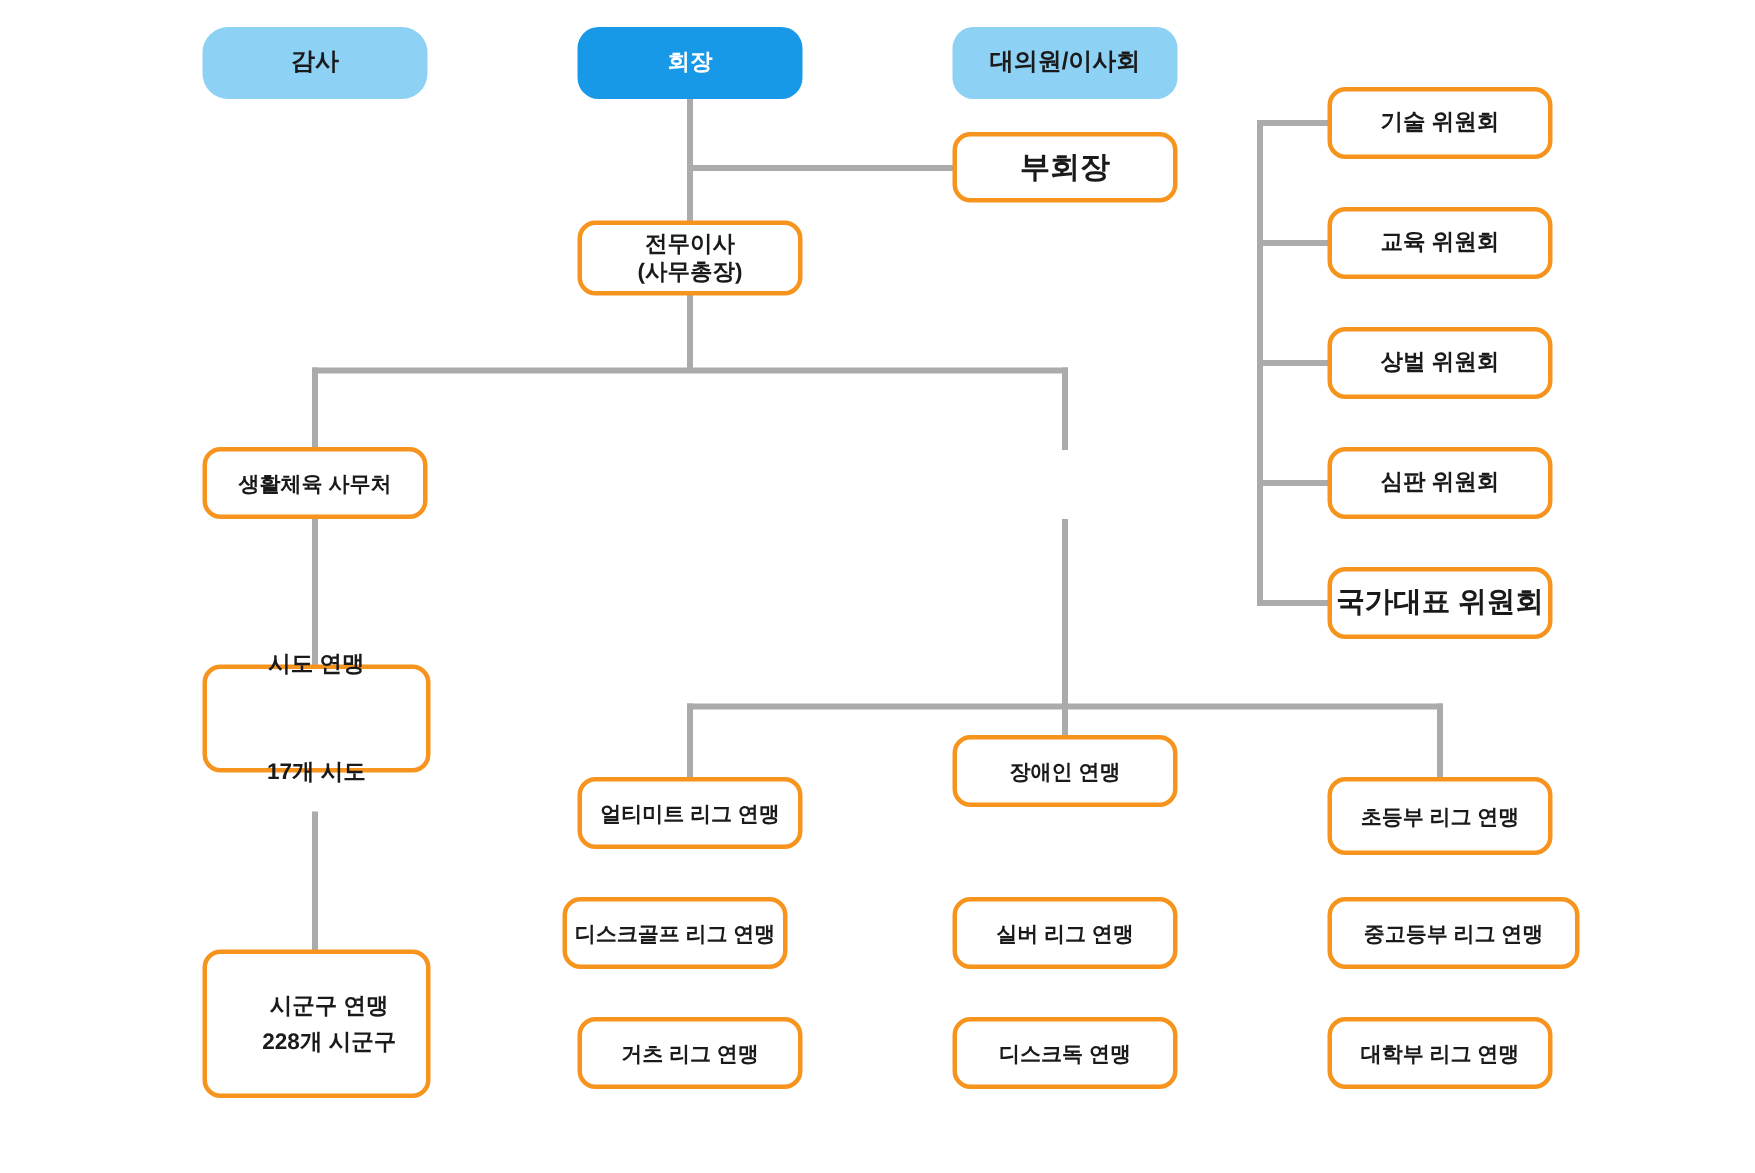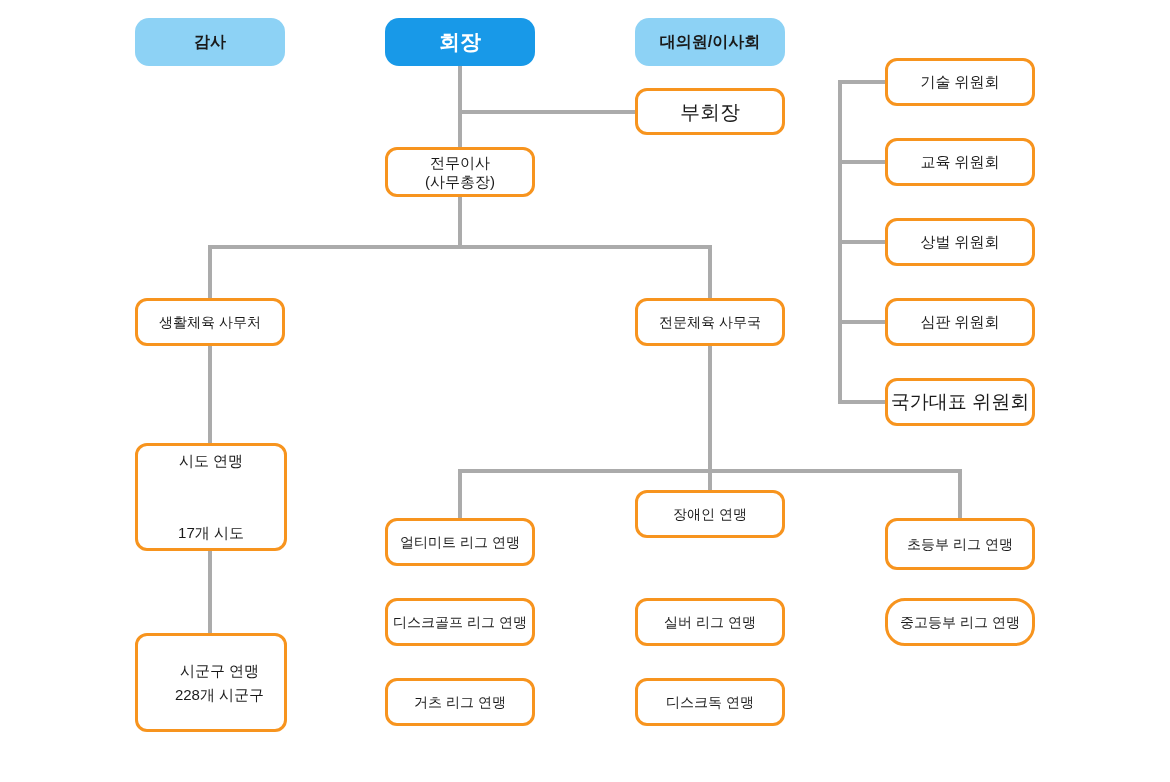--- a/index.html
+++ b/index.html
@@ -45,30 +45,30 @@
     background: var(--light-blue);
     color: var(--text-dark);
     border-radius: 14px;
     font-size: 16px;
     font-weight: bold;
   }
   .box-blue {
     background: var(--primary-blue);
     color: var(--text-white);
     border-radius: 14px;
-    font-size: 21px;
+    font-size: 15px;
     font-weight: bold;
   }
   .box-orange {
     background: var(--box-bg);
     color: var(--text-dark);
     border: 3px solid var(--orange);
     border-radius: 12px;
     font-size: 14px;
-    font-weight: 400;
+    font-weight: 700;
     text-align: right;
   }
   .box-orange.tall {
     font-size: 15px;
     line-height: 1.6;
   }
 </style>
 </head>
 <body>
 
@@ -85,21 +85,21 @@
   <div class="line" style="left:458px; top:469px; width:504px; height:4px;"></div>
   <div class="line" style="left:458px; top:469px; width:4px; height:51px;"></div>
   <div class="line" style="left:958px; top:469px; width:4px; height:51px;"></div>
   <div class="line" style="left:838px; top:80px; width:4px; height:324px;"></div>
   <div class="line" style="left:838px; top:80px; width:49px; height:4px;"></div>
   <div class="line" style="left:838px; top:160px; width:49px; height:4px;"></div>
   <div class="line" style="left:838px; top:240px; width:49px; height:4px;"></div>
   <div class="line" style="left:838px; top:320px; width:49px; height:4px;"></div>
   <div class="line" style="left:838px; top:400px; width:49px; height:4px;"></div>
 
-  <div class="box box-lightblue" style="left:135px; top:18px; width:150px; height:48px;">
+  <div class="box box-lightblue" style="left:135px; top:18px; width:150px; height:48px;border-radius:17px;">
     <span>감사</span>
   </div>
   <div class="box box-blue" style="left:385px; top:18px; width:150px; height:48px;">
     <span>회장</span>
   </div>
   <div class="box box-lightblue" style="left:635px; top:18px; width:150px; height:48px;">
     <span>대의원/이사회</span>
   </div>
 
   <div class="box box-orange" style="left:635px; top:88px; width:150px; height:47px; font-size:20px;">
@@ -123,53 +123,53 @@
   <div class="box box-orange" style="left:885px; top:298px; width:150px; height:48px; font-size:15px;">
     <span>심판 위원회</span>
   </div>
   <div class="box box-orange" style="left:885px; top:378px; width:150px; height:48px; font-size:19px;">
     <span>국가대표 위원회</span>
   </div>
 
   <div class="box box-orange" style="left:135px; top:298px; width:150px; height:48px;">
     <span>생활체육 사무처</span>
   </div>
-  <div class="box box-orange" style="left:635px; top:298px; width:150px; height:48px;">
-    <span>전문체육 사무국</span>
-  </div>
 
-  <div class="box box-orange tall" style="left:135px; top:443px; width:152px; height:108px;gap:48px;">
+  <div class="box box-orange tall" style="left:135px; top:443px; width:152px; height:72px;gap:48px;">
     <span>시도 연맹</span>
     <span>17개 시도</span>
   </div>
   <div class="box box-orange tall" style="left:135px; top:633px; width:152px; height:99px;padding-left:17px;">
     <span>시군구 연맹</span>
     <span>228개 시군구</span>
   </div>
 
   <div class="box box-orange" style="left:385px; top:518px; width:150px; height:48px;">
     <span>얼티미트 리그 연맹</span>
   </div>
   <div class="box box-orange" style="left:635px; top:490px; width:150px; height:48px;">
     <span>장애인 연맹</span>
   </div>
   <div class="box box-orange" style="left:885px; top:518px; width:150px; height:52px;">
     <span>초등부 리그 연맹</span>
   </div>
 
-  <div class="box box-orange" style="left:385px; top:598px; width:150px; height:48px;">
+  <div class="box box-orange" style="left:375px; top:598px; width:150px; height:48px;">
     <span>디스크골프 리그 연맹</span>
   </div>
   <div class="box box-orange" style="left:635px; top:598px; width:150px; height:48px;">
     <span>실버 리그 연맹</span>
   </div>
-  <div class="box box-orange" style="left:885px; top:598px; width:150px; height:48px;border-radius:20px;">
+  <div class="box box-orange" style="left:885px; top:598px; width:168px; height:48px;">
     <span>중고등부 리그 연맹</span>
   </div>
 
   <div class="box box-orange" style="left:385px; top:678px; width:150px; height:48px;">
     <span>거츠 리그 연맹</span>
   </div>
   <div class="box box-orange" style="left:635px; top:678px; width:150px; height:48px;">
     <span>디스크독 연맹</span>
   </div>
+  <div class="box box-orange" style="left:885px; top:678px; width:150px; height:48px;">
+    <span>대학부 리그 연맹</span>
+  </div>
 
 </div>
 
 </body></html>

